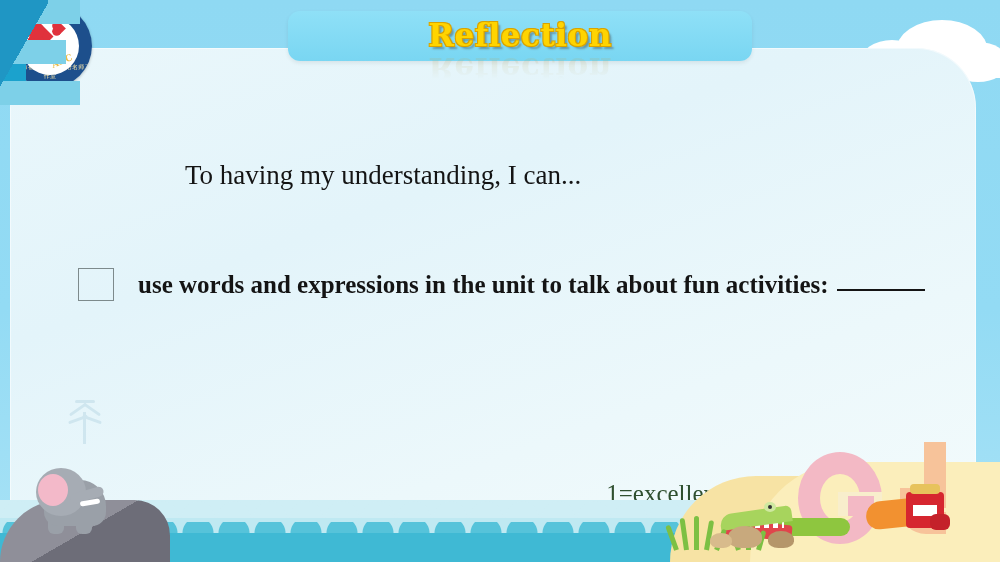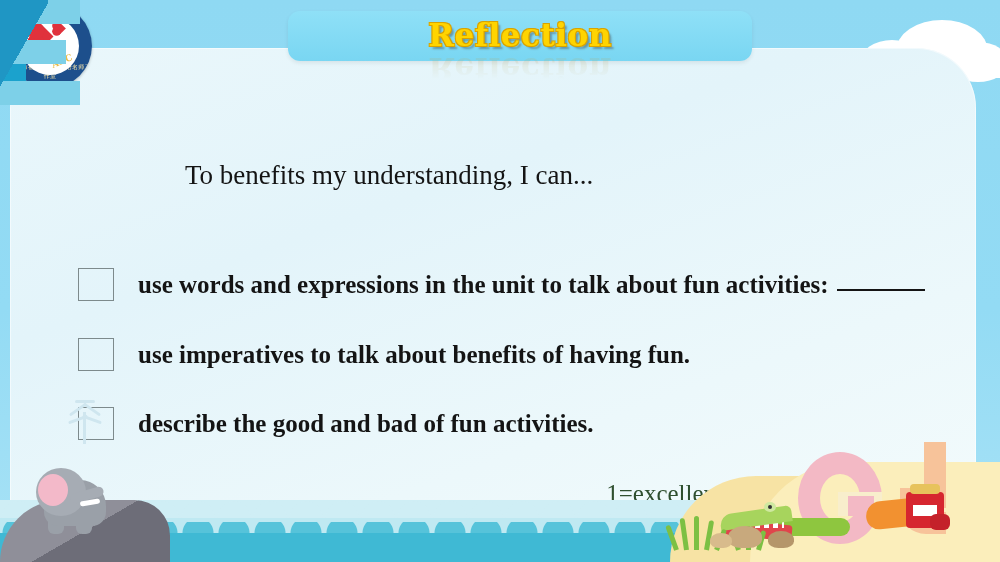--- a/index.html
+++ b/index.html
@@ -224,36 +224,28 @@
     <span class="w1"></span>
       <span class="w2"></span>
   </div>
   <div class="bird" style="left:146px;top:56px;transform:scale(.62);">
     <span class="w1"></span>
       <span class="w2"></span>
   </div>
 
   <div id="panel">
 
-    <div id="heading">To benefits my understanding, I can...</div>
+    <div id="heading">To having my understanding, I can...</div>
 
     <div class="check-row" id="row1">
       <div class="checkbox"></div>
       <div class="check-label"><span>use words and expressions in the unit to talk about fun activities:</span><span class="blank-line"></span></div>
     </div>
 
-    <div class="check-row" id="row2">
-      <div class="checkbox"></div>
-      <div class="check-label">use imperatives to talk about benefits of having fun.</div>
-    </div>
-
-    <div class="check-row" id="row3">
-      <div class="checkbox"></div>
-      <div class="check-label">describe the good and bad of fun activities.</div>
-    </div>
+
 
     <div id="legend">1=excellent, 2=good, 3=not yet</div>
   </div>
 
   <div id="banner">
     <div id="banner-title">Reflection</div>
     <div id="banner-title-reflection">Reflection</div>
   </div>
 
   <div id="logo">

